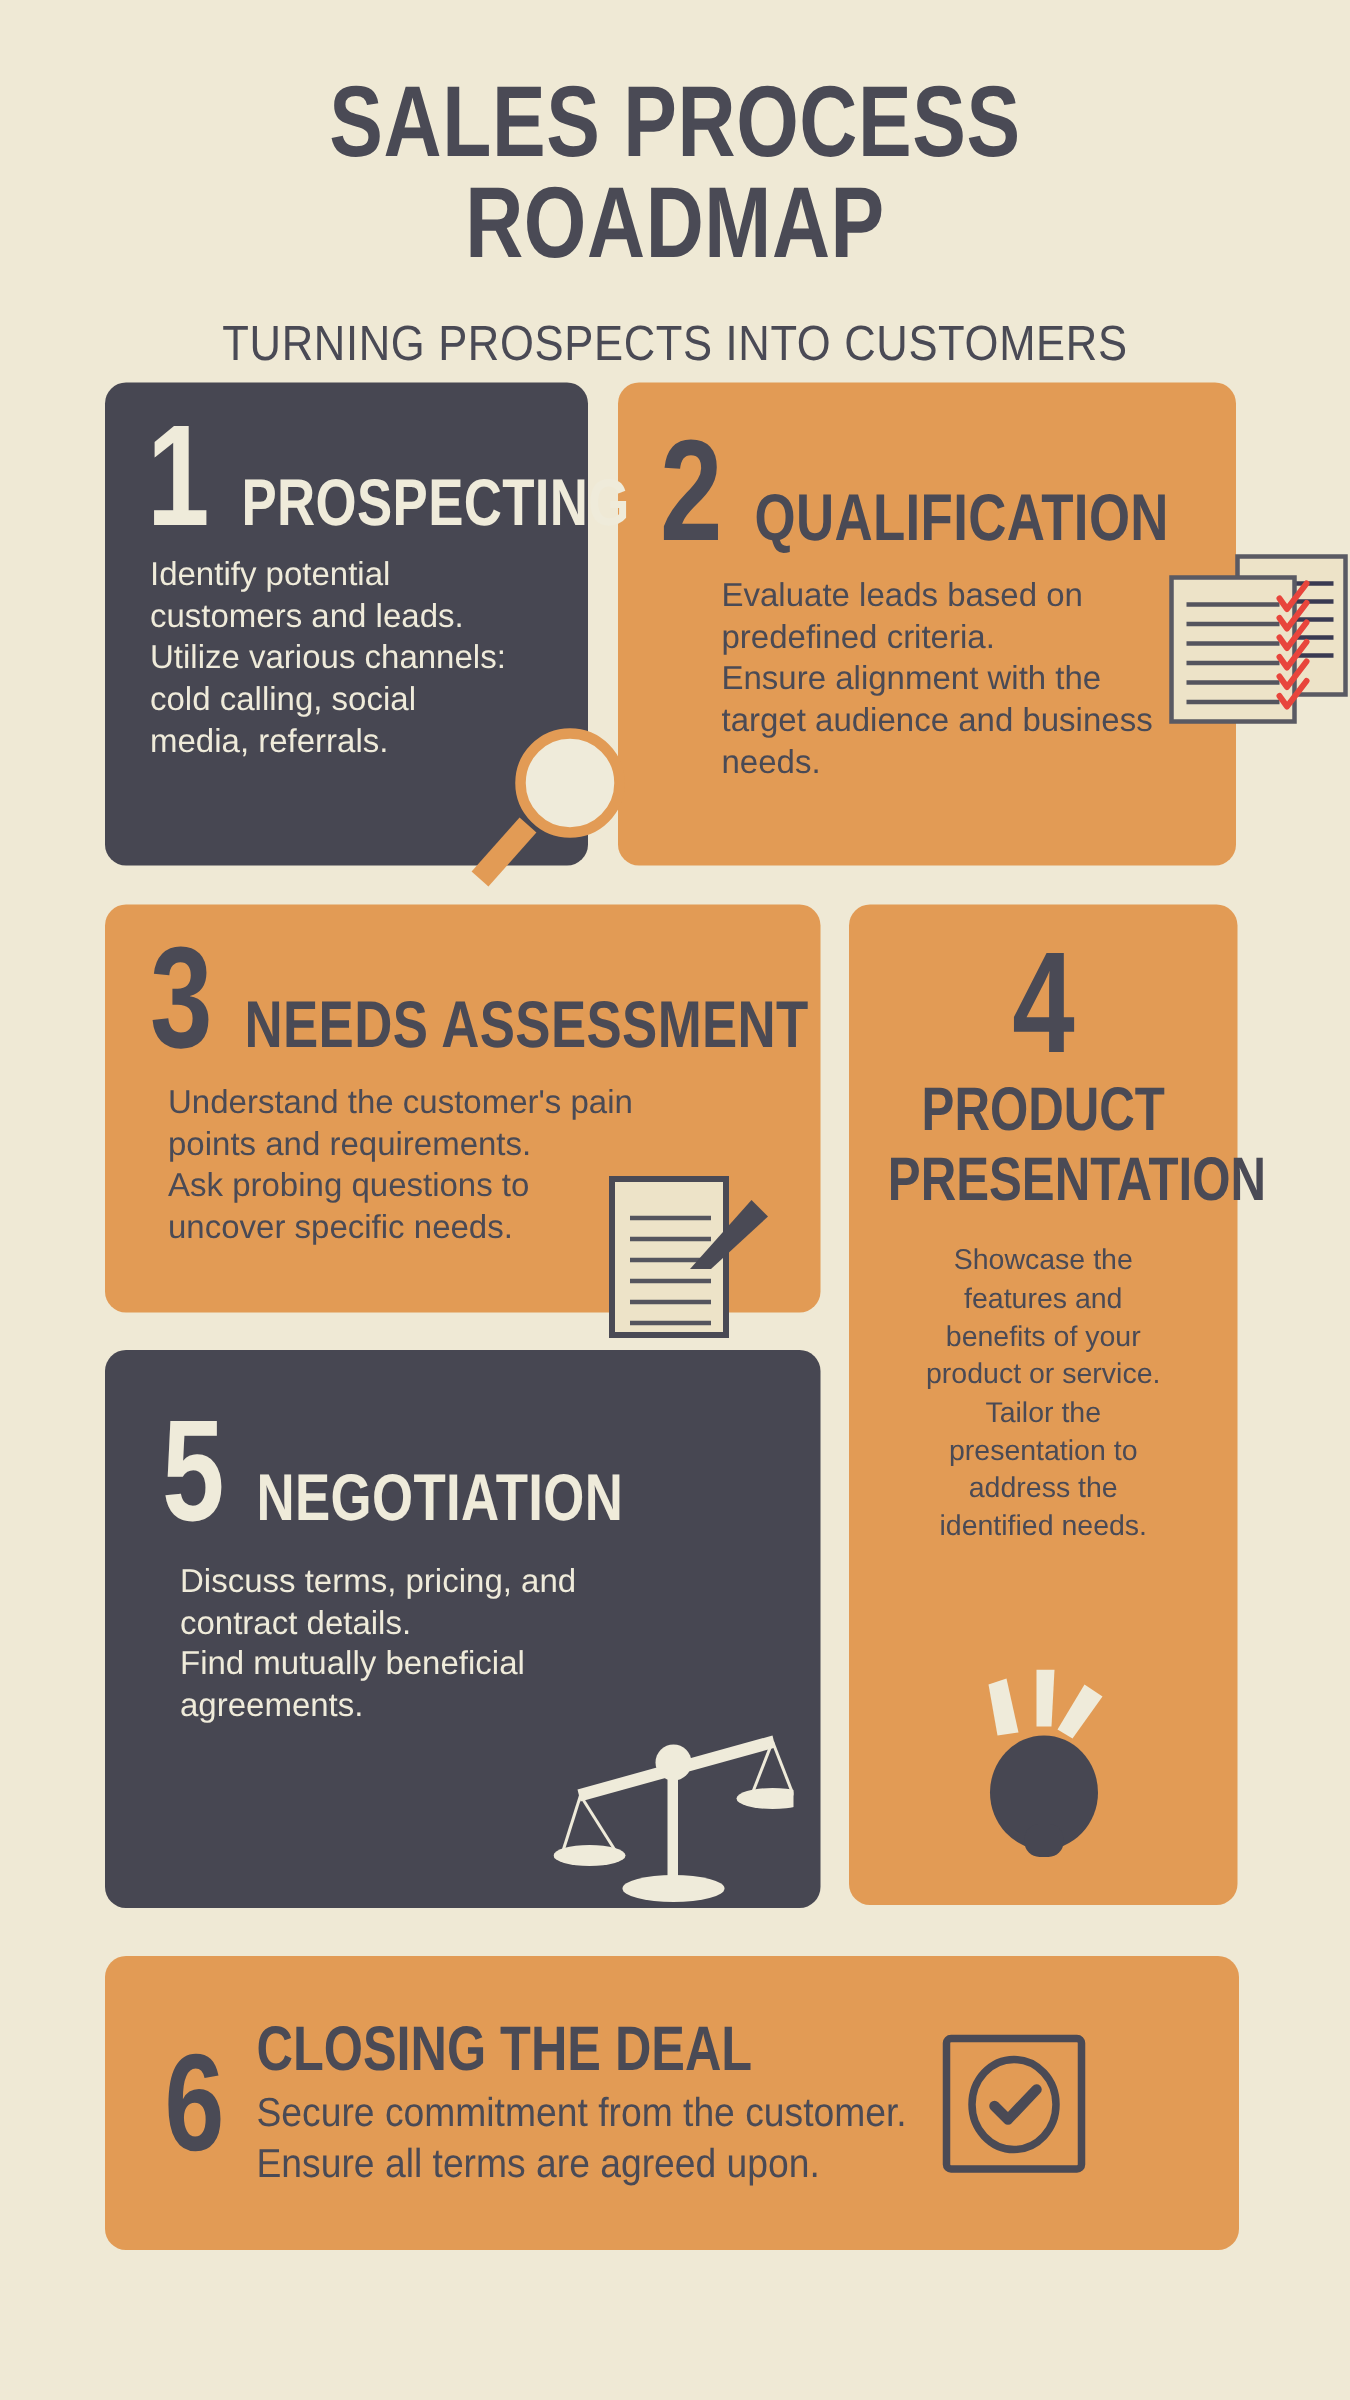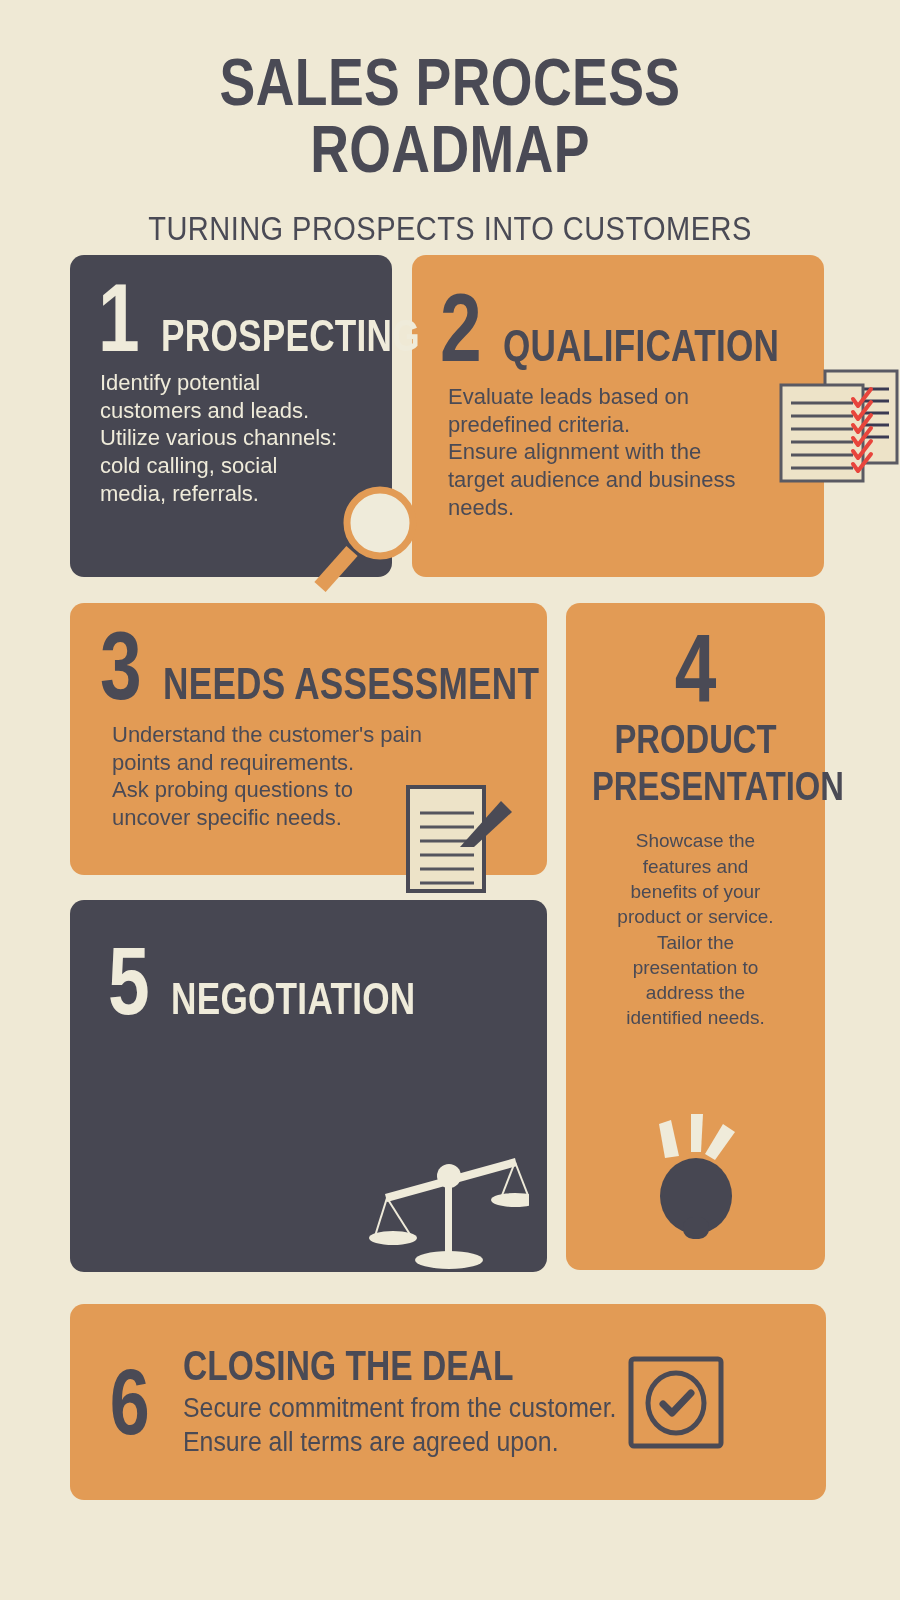--- a/index.html
+++ b/index.html
@@ -105,21 +105,21 @@
   .light .num, .light .name, .light .body { color: #4A4A55; }
 
   
   #card1 { left: 70px;  top: 255px; width: 322px; height: 322px; }
   #card1 .head-row { padding: 22px 0 0 28px; }
   #card1 .body { padding: 10px 0 0 30px; }
 
   
   #card2 { left: 412px; top: 255px; width: 412px; height: 322px; }
   #card2 .head-row { padding: 32px 0 0 28px; }
-  #card2 .body { padding: 14px 0 0 36px; }
+  #card2 .body { padding: 14px 0 0 36px; margin-left: 33px; }
 
   
   #card3 { left: 70px;  top: 603px; width: 477px; height: 272px; }
   #card3 .head-row { padding: 22px 0 0 30px; }
   #card3 .body { padding: 14px 14px 0 42px; }
 
   
   #card4 { left: 566px; top: 603px; width: 259px; height: 667px; text-align: center; }
   #card4 .head-col { padding-top: 20px; }
   #card4 .num4 {
@@ -154,21 +154,21 @@
   #card6 .c6wrap { display: flex; align-items: center; height: 100%; padding-left: 34px; }
   #card6 .num6 {
     font-family: "Liberation Sans Narrow", "Liberation Sans", sans-serif;
     font-weight: bold;
     font-size: 92px;
     line-height: 0.9;
     color: #4A4A55;
     transform: scaleX(0.78);
     display: inline-block;
   }
-  #card6 .c6text { margin-left: 28px; }
+  #card6 .c6text { margin-left: 16px; }
   #card6 .name6 {
     font-family: "Liberation Sans Narrow", "Liberation Sans", sans-serif;
     font-weight: bold;
     font-size: 42px;
     color: #4A4A55;
     line-height: 1.05;
     transform: scaleX(0.80);
     transform-origin: left center;
     display: block;
     white-space: nowrap;
@@ -327,20 +327,24 @@
       </svg>
     </div>
   </div>
 
   <div class="card dark" id="card5">
     <div class="card-inner">
       <div class="head-row">
         <span class="num">5</span>
         <span class="name">NEGOTIATION</span>
       </div>
+      <div class="body">Discuss terms, pricing, and
+contract details.
+Find mutually beneficial
+agreements.</div>
     </div>
     <div class="icon" id="icon-scale">
       <svg width="160" height="140" viewBox="0 0 160 140">
 
         <polygon points="16,62 146,26 148,34 18,70" fill="#EFEBDA"></polygon>
 
         <circle cx="80" cy="44" r="12" fill="#EFEBDA"></circle>
 
         <rect x="76" y="46" width="7" height="80" fill="#EFEBDA"></rect>
 

